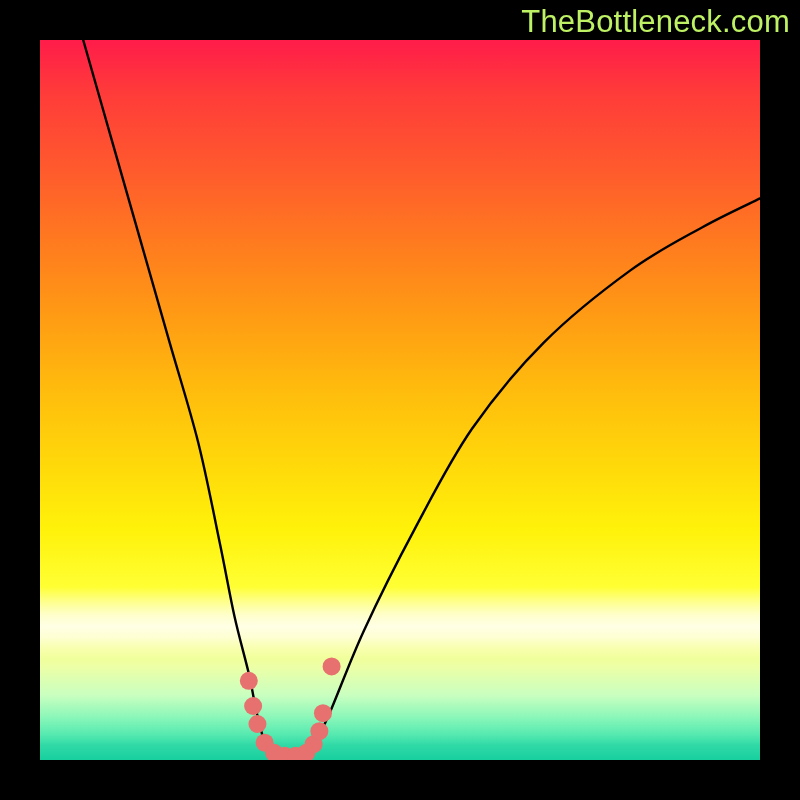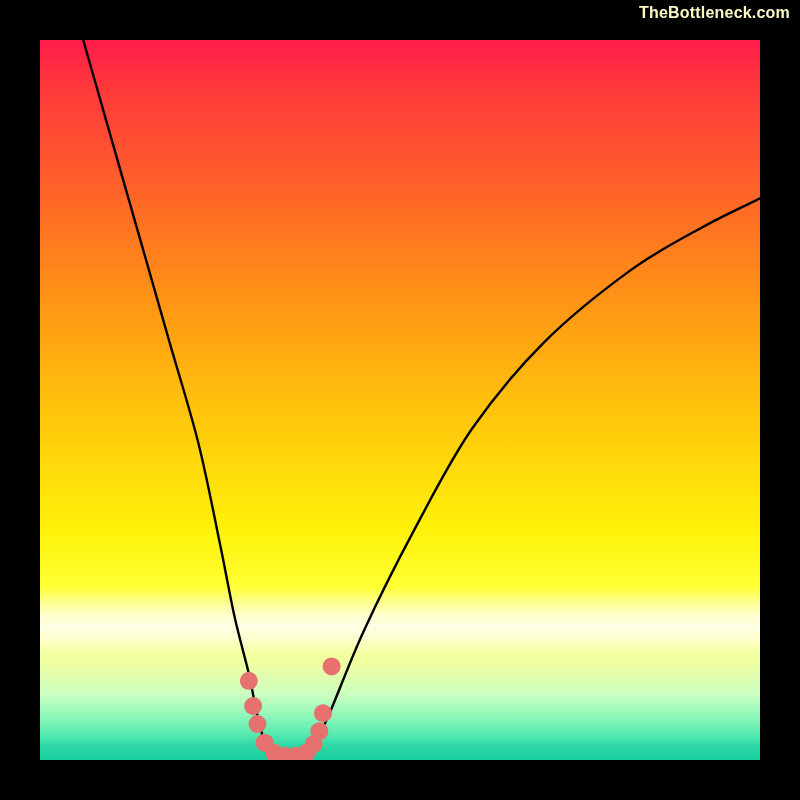--- a/index.html
+++ b/index.html
@@ -14,23 +14,23 @@
   .frame {
     position: relative;
     width: 800px;
     height: 800px;
     background: #000;
   }
   .watermark {
     position: absolute;
     top: 4px;
     right: 10px;
-    color: #fef9c3;
-    font-size: 16px;
-    font-weight: 700;
+    color: #bef264;
+    font-size: 31px;
+    font-weight: 400;
     letter-spacing: 0.2px;
     z-index: 50;
     user-select: none;
   }
   .plot {
     position: absolute;
     left: 40px;
     top: 40px;
     width: 720px;
     height: 720px;

